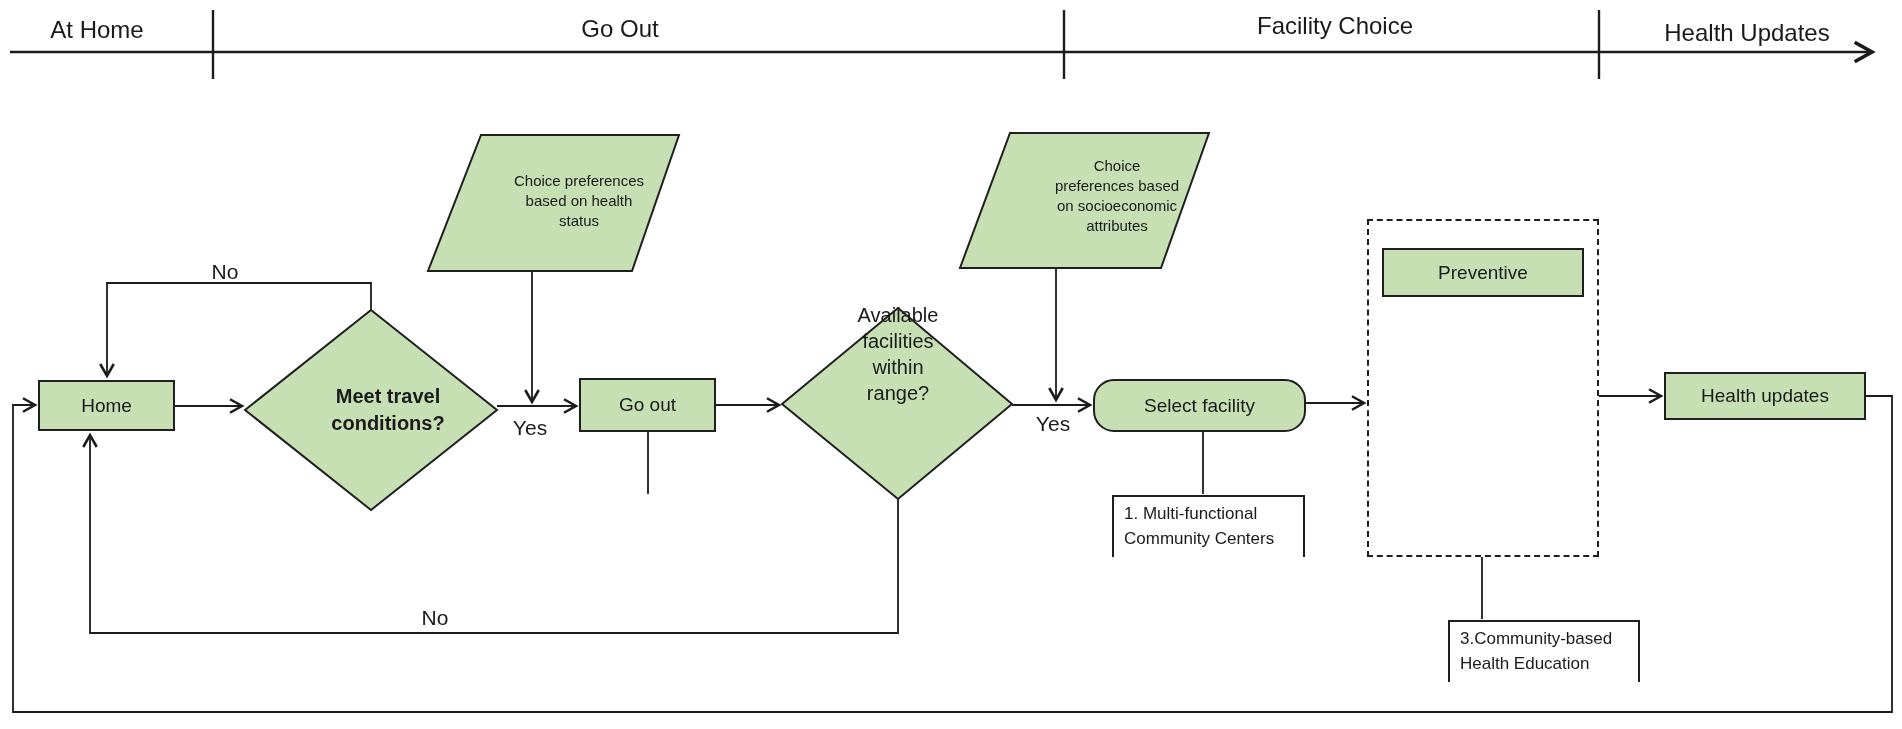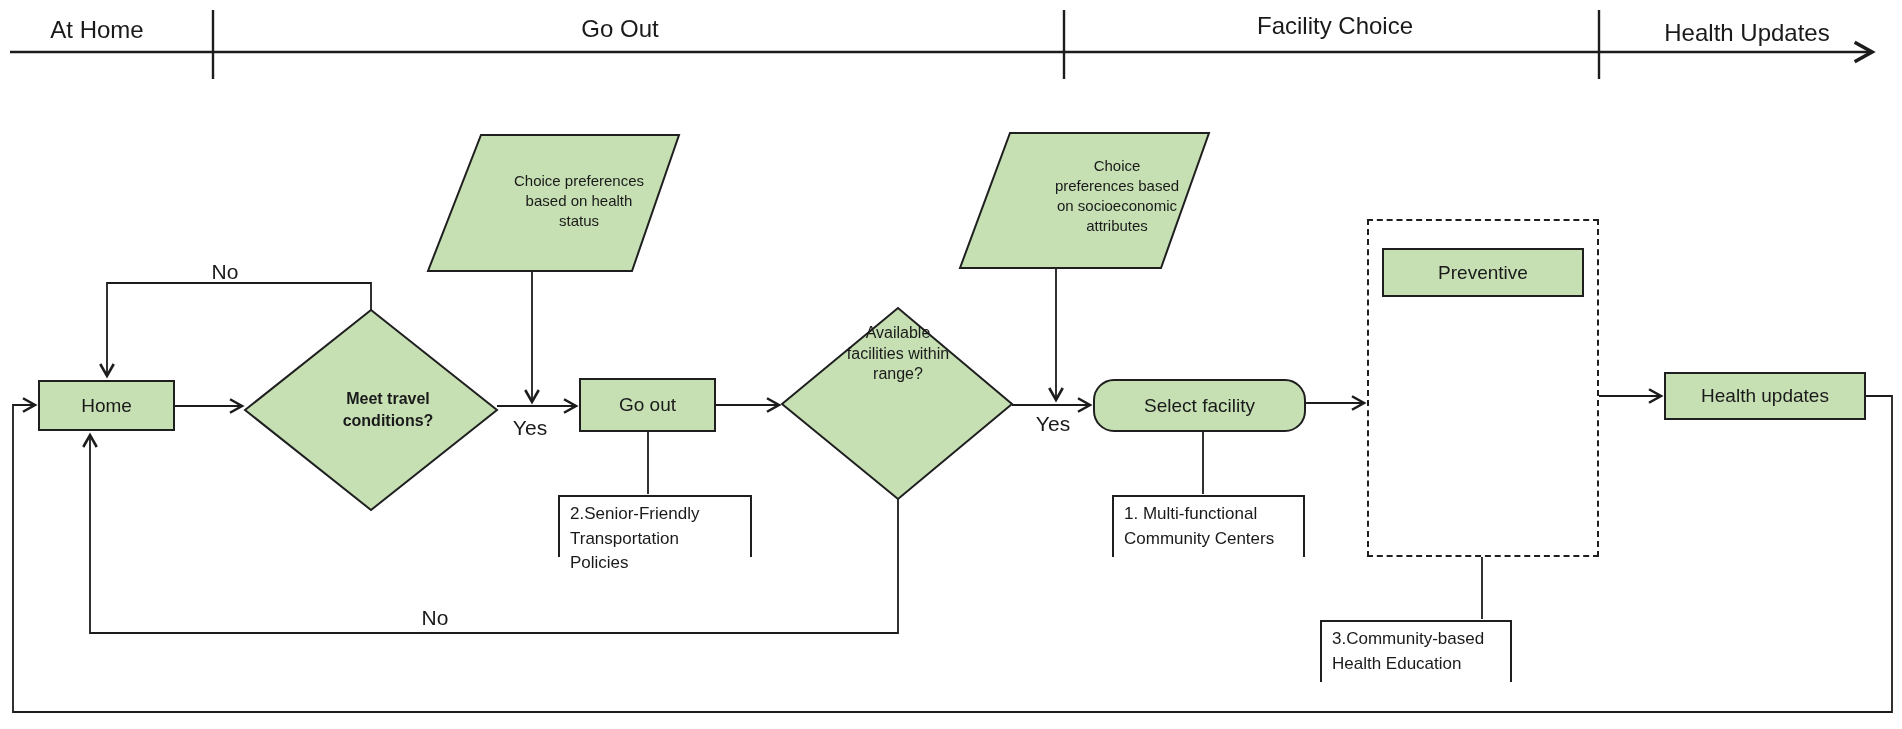--- a/index.html
+++ b/index.html
@@ -52,21 +52,21 @@
     text-align: center;
   }
   .shape-text {
     display: flex;
     align-items: center;
     justify-content: center;
     text-align: center;
     line-height: 1.35;
     z-index: 3;
   }
-  .diamond-text { font-size: 16px; }
+  .diamond-text { font-size: 20px; }
   .para-text { font-size: 15px; }
 
   .callout {
     background: #ffffff;
     border-top: 2px solid #1f1f1f;
     border-left: 2px solid #1f1f1f;
     border-right: 2px solid #1f1f1f;
     border-bottom: none;
     box-sizing: border-box;
     font-size: 17px;
@@ -132,34 +132,33 @@
   <div class="abs centered tl-label" style="left:1747px; top:33px;">Health Updates</div>
 
   <div class="abs node" style="left:38px; top:380px; width:137px; height:51px;">Home</div>
 
   <div class="abs shape-text diamond-text" style="left:313px; top:362px; width:150px; height:96px;font-weight:bold;">Meet travel conditions?</div>
 
   <div class="abs shape-text para-text" style="left:494px; top:140px; width:146px; height:122px;margin-left:12px;">Choice preferences based on health status</div>
 
   <div class="abs node" style="left:579px; top:378px; width:137px; height:54px;">Go out</div>
 
-  <div class="abs callout" style="left:558px; top:495px; width:194px; height:62px;">2.Senior-Friendly Transportation Policies</div>
 
   <div class="abs shape-text diamond-text" style="left:845px; top:352px; width:106px; height:104px; transform:translateY(-50px); line-height:1.3;">Available facilities within range?</div>
 
   <div class="abs shape-text para-text" style="left:1020px; top:134px; width:130px; height:124px;margin-left:32px;">Choice preferences based on socioeconomic attributes</div>
 
   <div class="abs node" style="left:1093px; top:379px; width:213px; height:53px;border-radius:21px;">Select facility</div>
 
   <div class="abs callout" style="left:1112px; top:495px; width:193px; height:62px;">1. Multi-functional Community Centers</div>
 
   <div class="abs dashed-box" style="left:1367px; top:219px; width:232px; height:338px;"></div>
   <div class="abs subnode" style="left:1382px; top:248px; width:202px; height:49px;">Preventive</div>
 
-  <div class="abs callout" style="left:1320px; top:620px; width:192px; height:62px;">3.Community-based Health Education</div>
+  <div class="abs callout" style="left:1448px; top:620px; width:192px; height:62px;">3.Community-based Health Education</div>
 
   <div class="abs node" style="left:1664px; top:372px; width:202px; height:48px;">Health updates</div>
 
   <div class="abs centered edge-label" style="left:225px; top:272px;">No</div>
   <div class="abs centered edge-label" style="left:530px; top:428px;">Yes</div>
   <div class="abs centered edge-label" style="left:1053px; top:424px;">Yes</div>
   <div class="abs centered edge-label" style="left:435px; top:618px;">No</div>
 
 </div>
 

